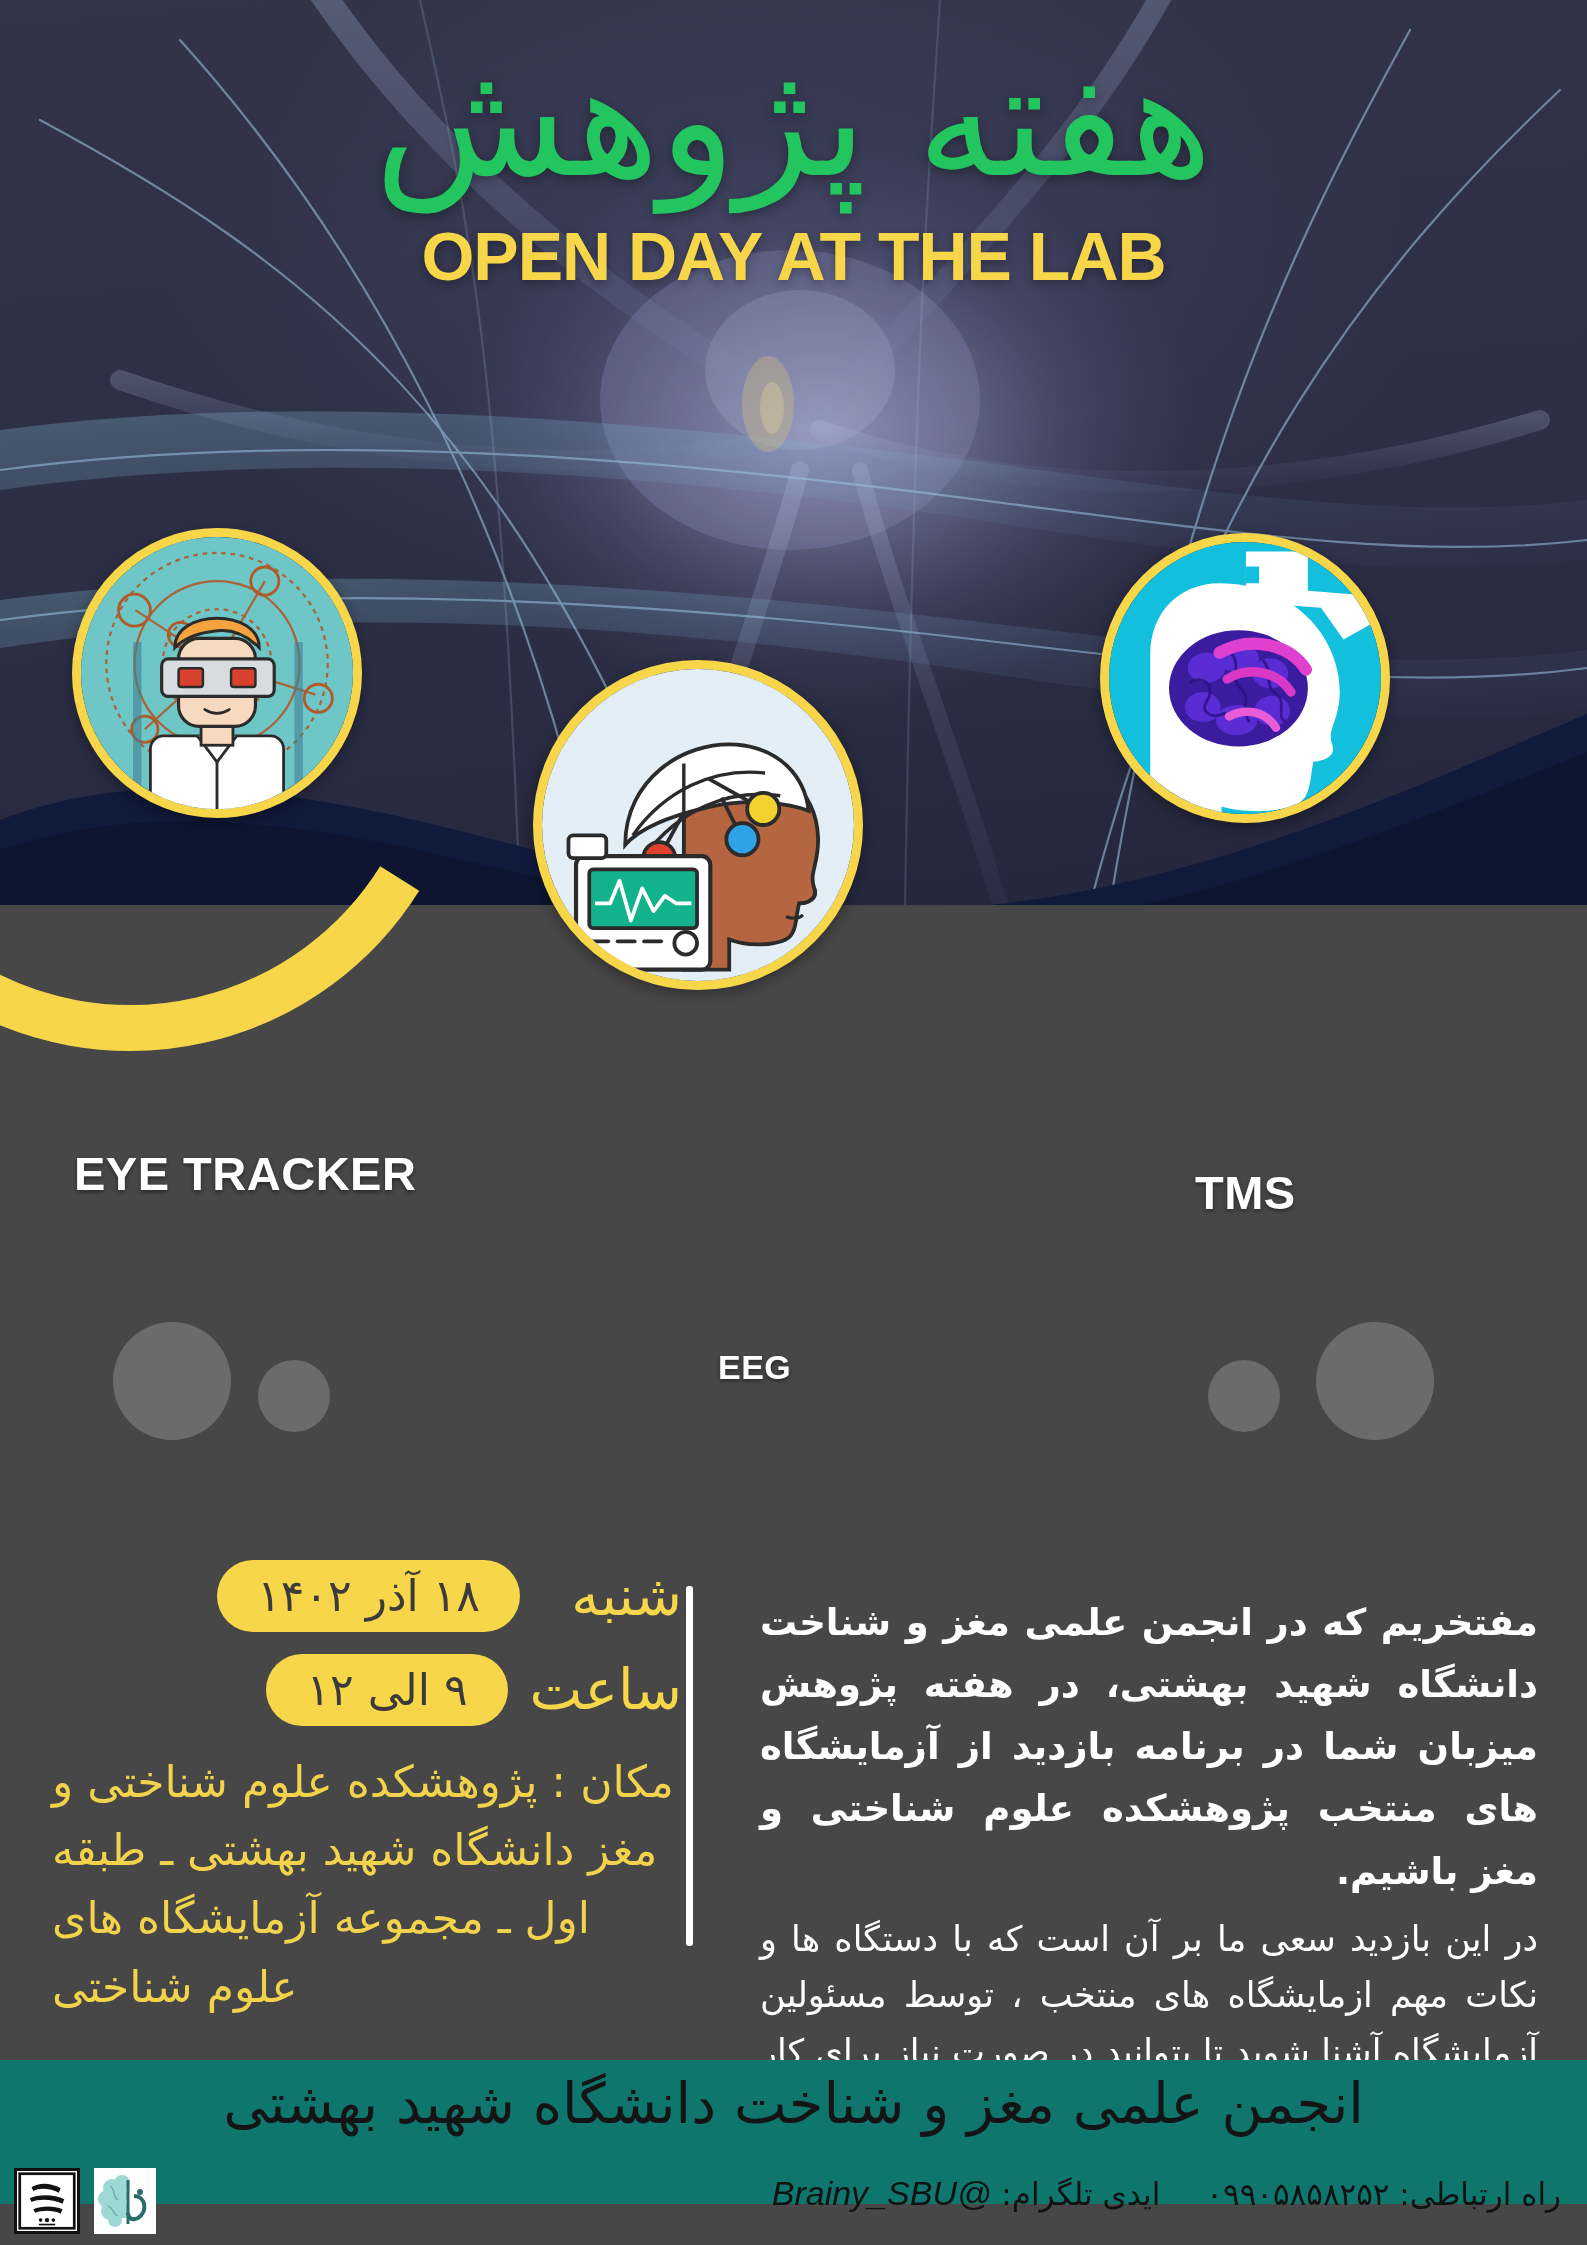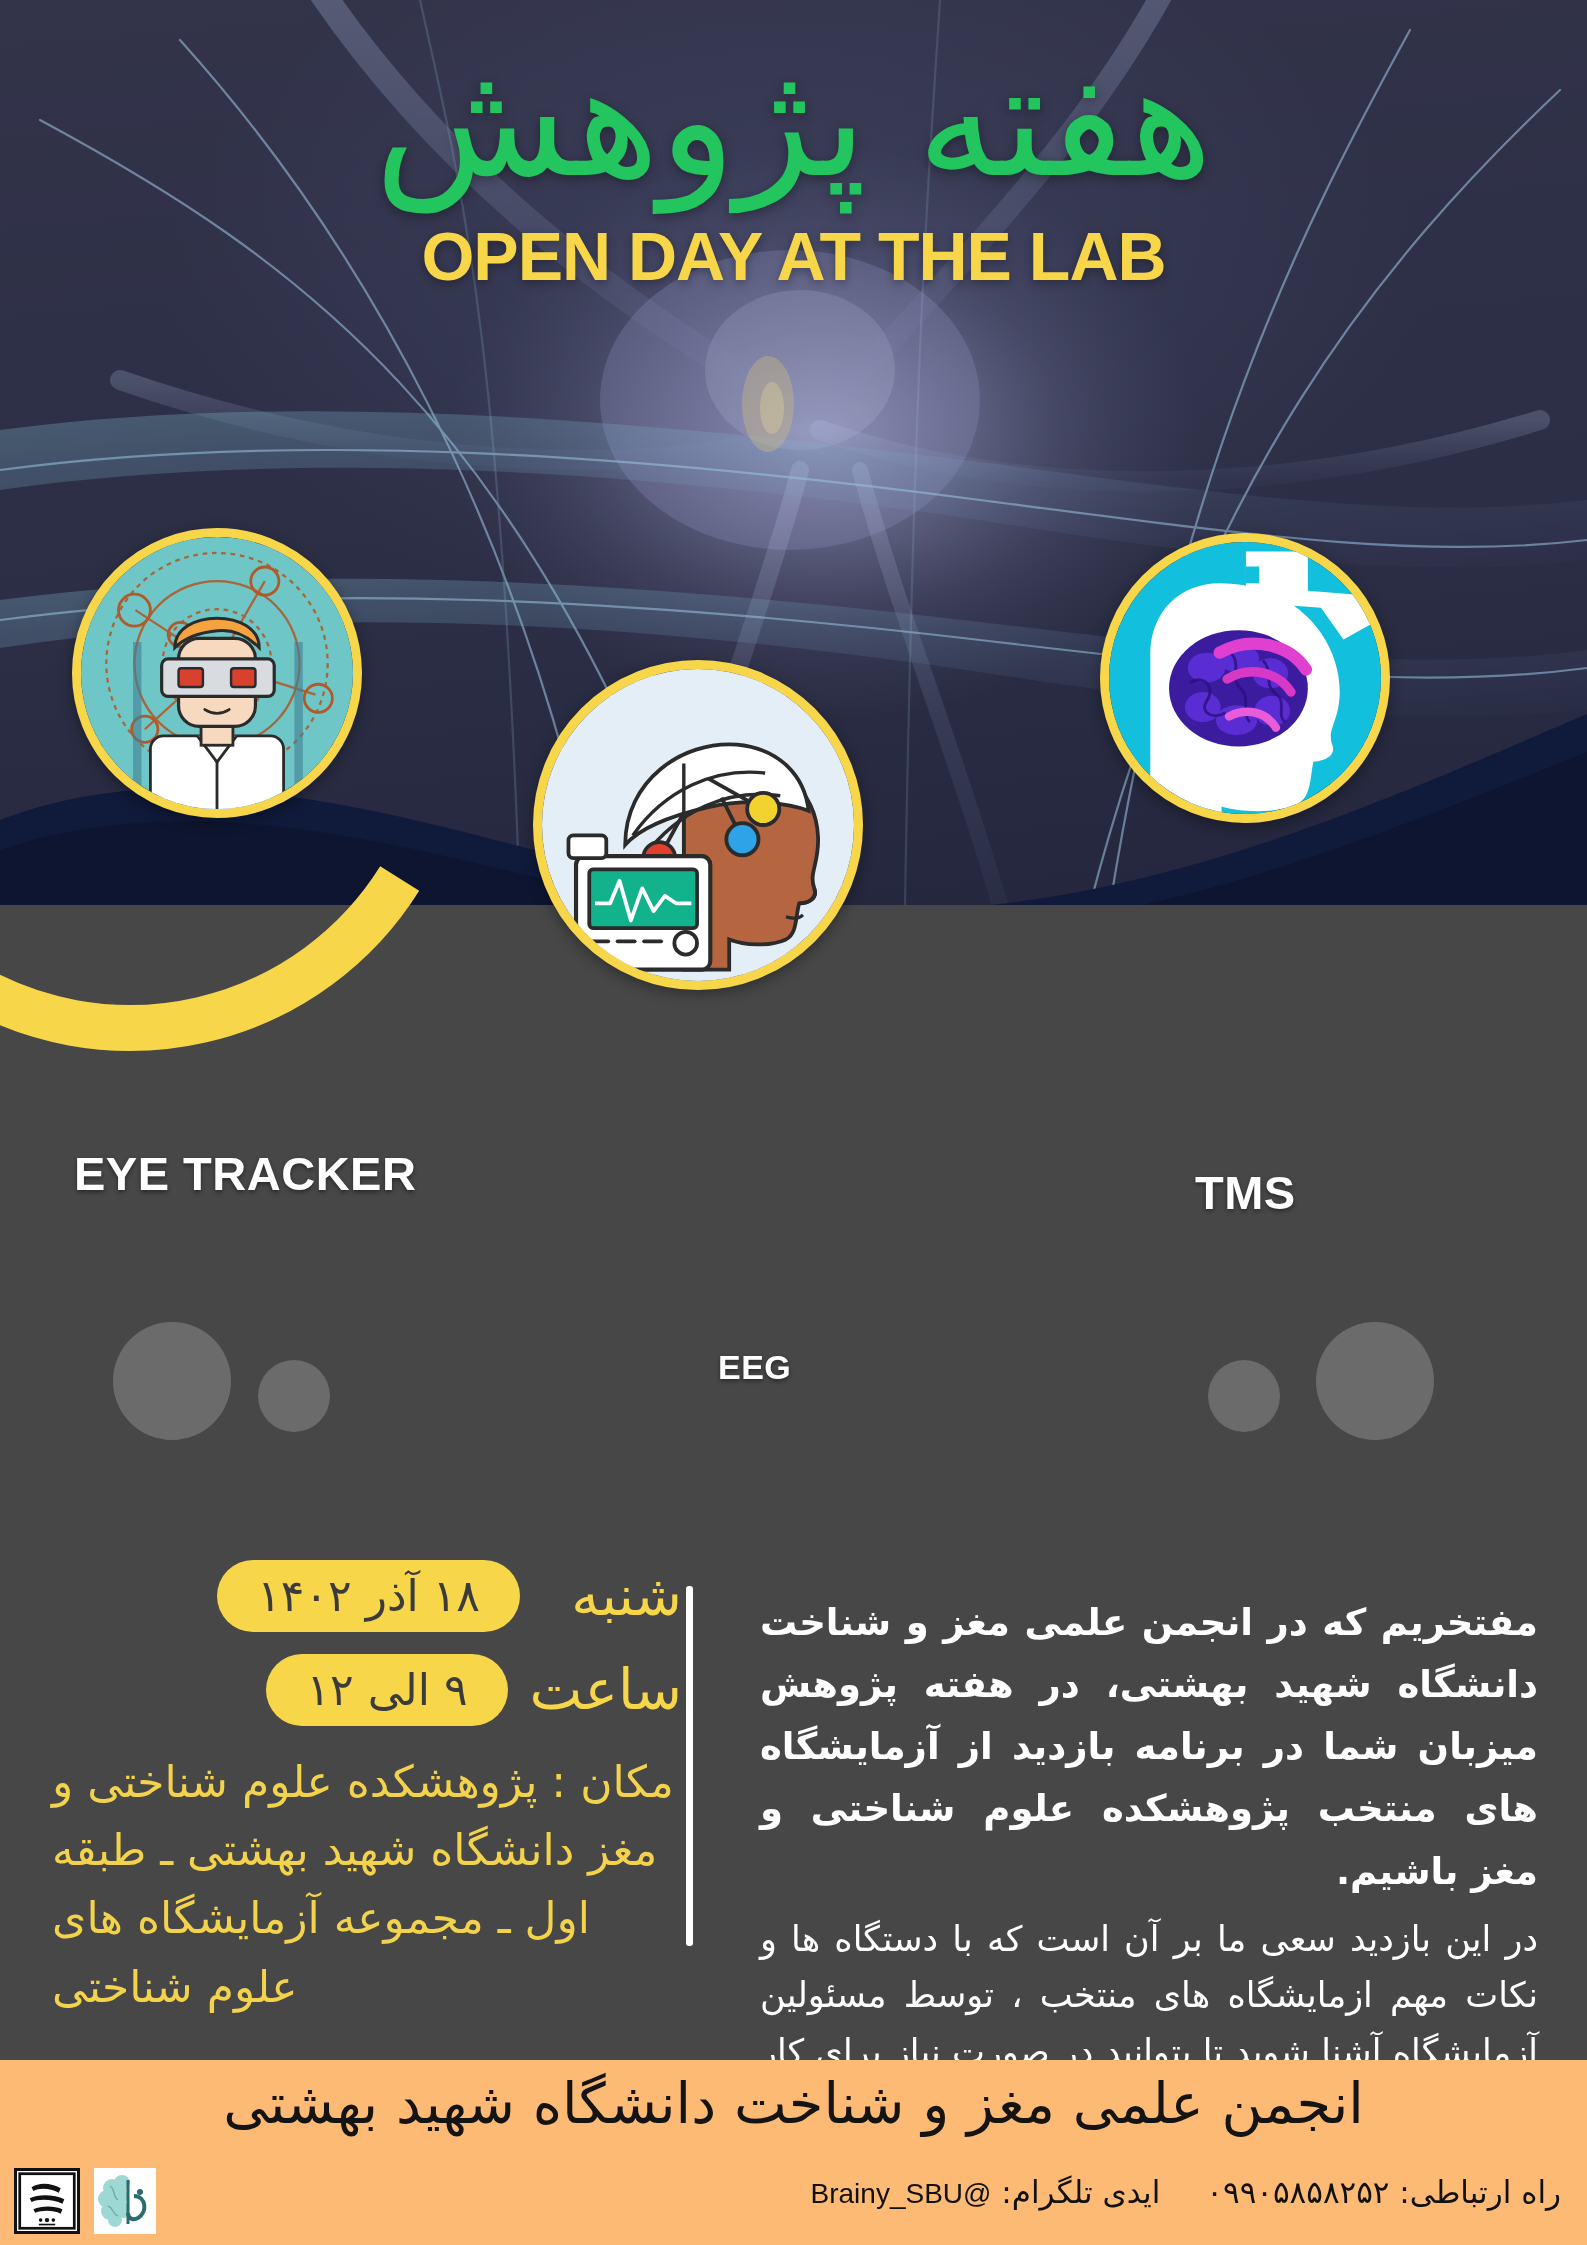--- a/index.html
+++ b/index.html
@@ -113,38 +113,38 @@
     font-family:"DejaVu Sans",sans-serif;
   }
   .para-b {
     color:#ffffff; font-size:35px; line-height:1.62;
     text-align:justify; margin-top:8px;
     font-family:"DejaVu Sans",sans-serif;
   }
 
   
   .footer {
-    position:absolute; left:0; top:2060px; width:1587px; height:185px;
-    background:#fdba74;
+    position:absolute; left:0; top:2060px; width:1587px; height:144px;
+    background:#0f766e;
   }
   .footer-title {
     position:absolute; left:0; top:10px; width:1587px;
     text-align:center; color:#141414;
     font-size:56px; line-height:1.2; direction:rtl;
     font-family:"DejaVu Sans",sans-serif;
   }
   .contact-row {
     position:absolute; right:26px; top:114px;
     display:flex; align-items:center; gap:46px; direction:rtl;
     color:#111111; font-size:31px;
     font-family:"DejaVu Sans",sans-serif;
   }
   .contact-tel { white-space:nowrap; }
   .contact-tg { white-space:nowrap; }
-  .tg-handle { font-family:"Liberation Sans",sans-serif; font-size:28px; }
+  .tg-handle { font-family:"Liberation Sans",sans-serif; font-size:34px;font-style:italic; }
 
   
   .logos { position:absolute; left:14px; top:2168px; display:flex; gap:14px; align-items:center; }
   .logo-box { background:#ffffff; border:3px solid #111; width:66px; height:66px; position:relative; }
   .logo-brain { background:#ffffff; width:62px; height:66px; position:relative; border:0; }
   .logo-box svg, .logo-brain svg { position:absolute; inset:0; width:100%; height:100%; }
 </style>
 </head>
 <body>
 

